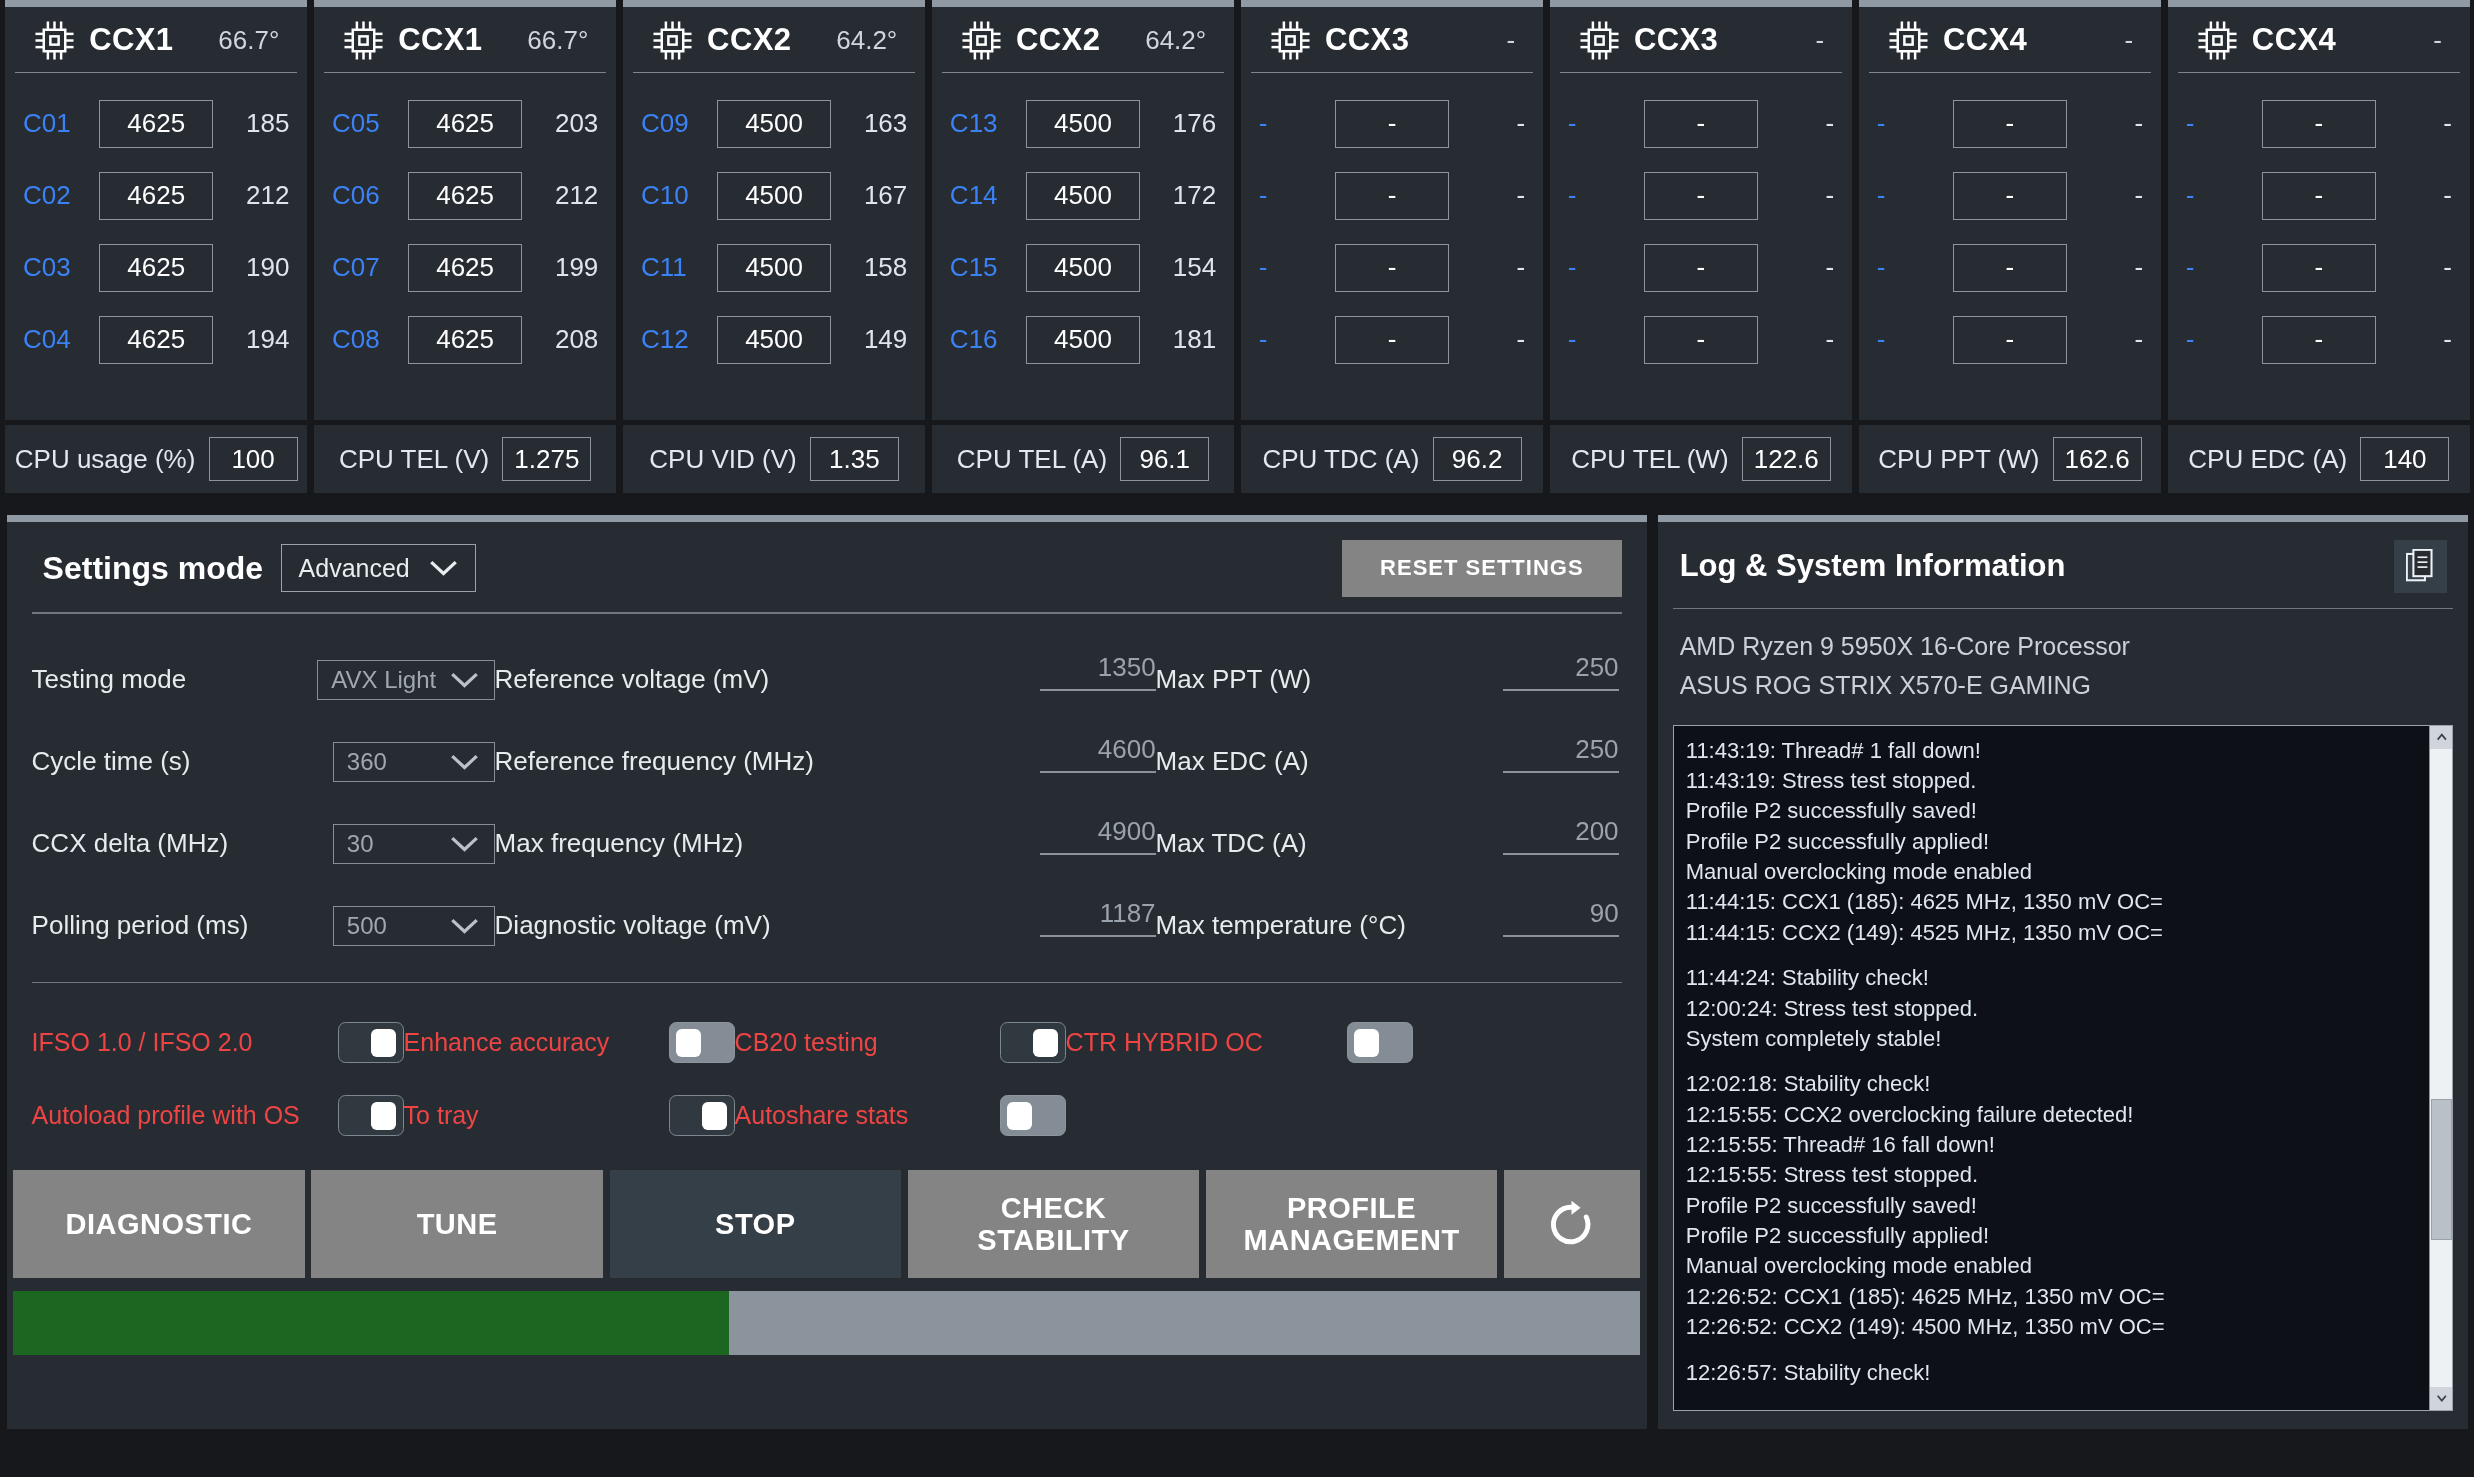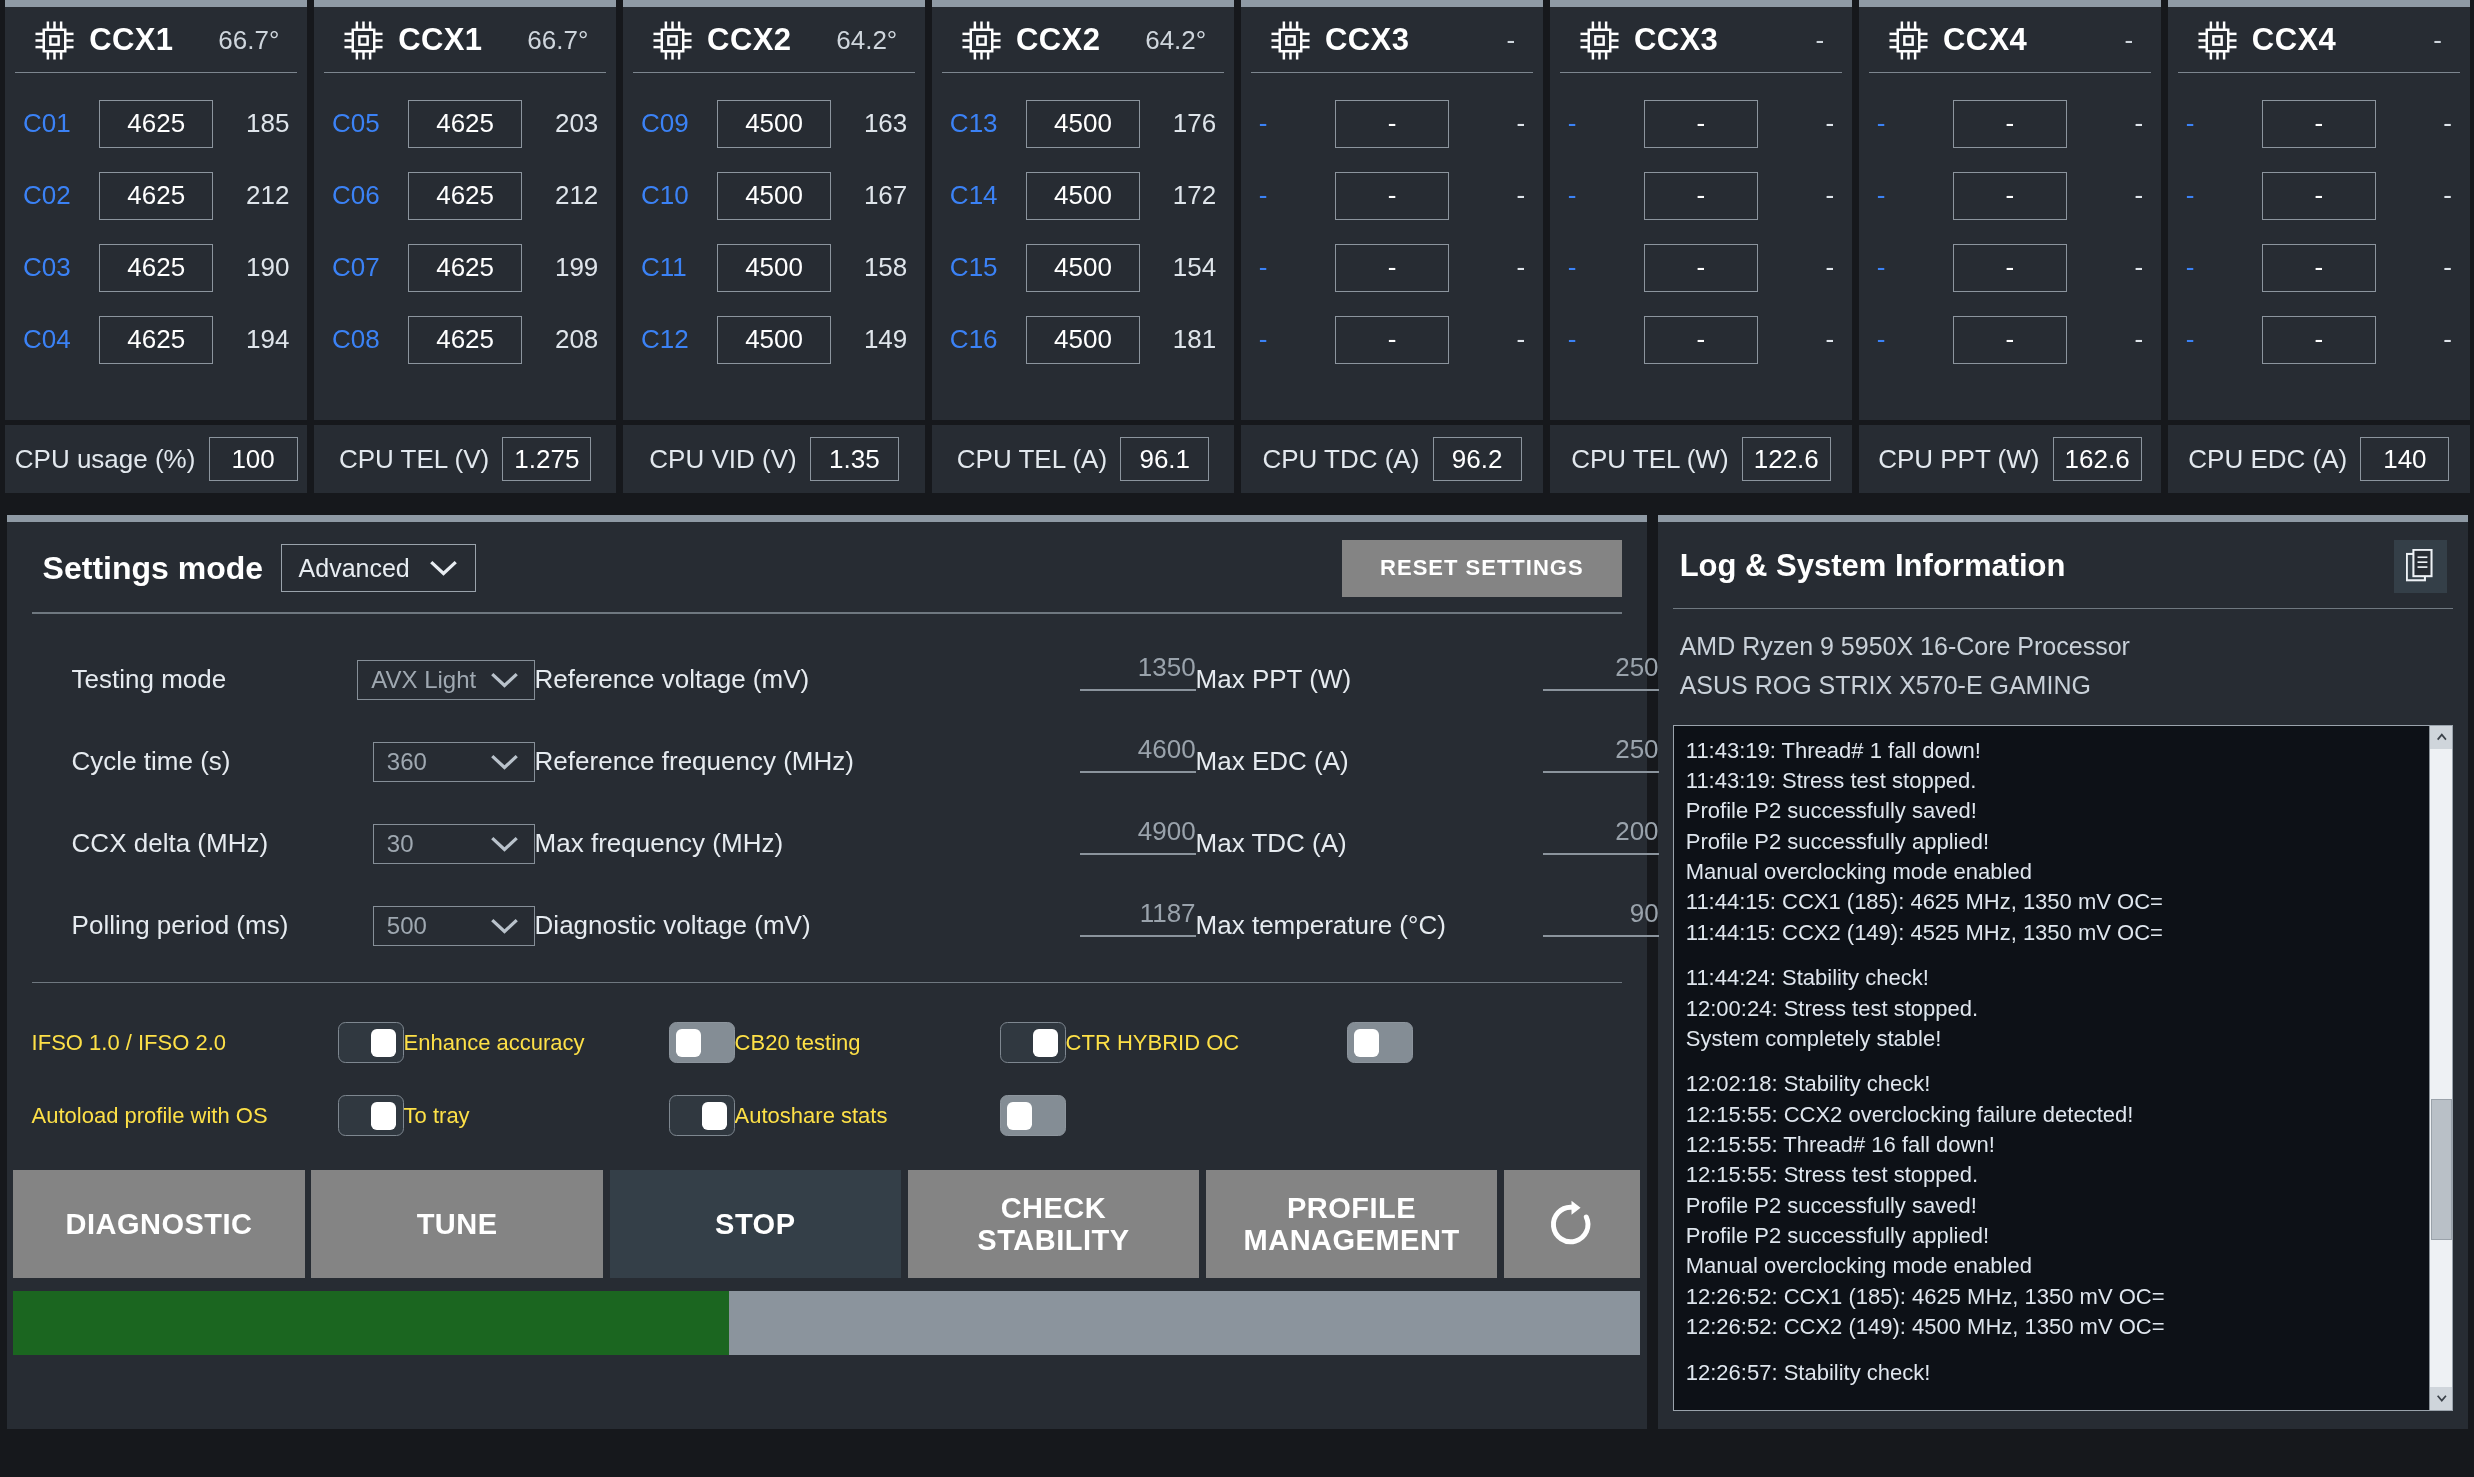--- a/index.html
+++ b/index.html
@@ -105,21 +105,20 @@
     font-size: 22px; font-weight: bold; letter-spacing: 1px;
     padding: 15.7px 38px;
     border: none; cursor: pointer;
   }
   .hr { height: 1.7px; background: #6f7880; margin: 0 25px 0 25px; }
 
   .settings-grid {
     display: flex;
     padding: 25px 25px 0 25px;
     gap: 0;
-    margin-left: 40px;
   }
   .col { display: flex; flex-direction: column; }
   .col-a { width: 463px; flex: 0 0 463px; }
   .col-b { width: 661px; flex: 0 0 661px; }
   .col-c { width: 463px; flex: 0 0 463px; }
 
   .set-row {
     display: flex; align-items: center;
     height: 82px;
   }
@@ -144,21 +143,21 @@
 
   .toggles {
     display: flex; padding: 23px 25px 0 25px;
   }
   .tcol { display: flex; flex-direction: column; }
   .tcol1 { width: 372px; flex: 0 0 372px; }
   .tcol2 { width: 331px; flex: 0 0 331px; }
   .tcol3 { width: 331px; flex: 0 0 331px; }
   .tcol4 { width: 347px; flex: 0 0 347px; }
   .t-row { display: flex; align-items: center; height: 73px; }
-  .t-label { font-size: 22px; color: #fde047; flex: 1 1 auto; white-space: nowrap; padding-right: 15px; }
+  .t-label { font-size: 25px; color: #ef4444; flex: 1 1 auto; white-space: nowrap; padding-right: 15px; }
   .switch {
     width: 66px; height: 41px; flex: 0 0 66px;
     border-radius: 7.4px; position: relative;
     border: 1.7px solid #7e8790;
   }
   .switch.on { background: #303840; }
   .switch.off { background: #848d95; border-color: #8d959d; }
   .knob {
     position: absolute; top: 5.8px;
     width: 25px; height: 28px; border-radius: 5.8px; background: #ffffff;

